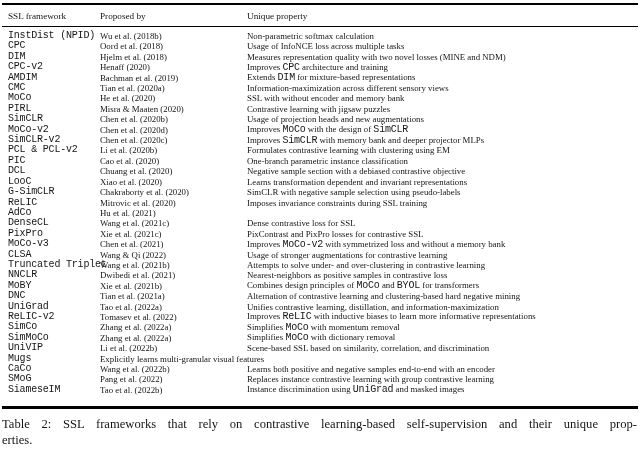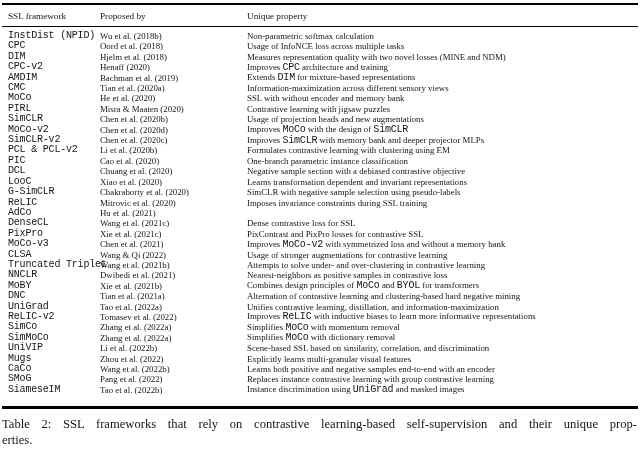--- a/index.html
+++ b/index.html
@@ -207,21 +207,20 @@
         <div class="c2">Zhang et al. (2022a)</div>
         <div class="c3">Simplifies <span class="tt">MoCo</span> with dictionary removal</div>
       </div>
       <div class="trow">
         <div class="c1">UniVIP</div>
         <div class="c2">Li et al. (2022b)</div>
         <div class="c3">Scene-based SSL based on similarity, correlation, and discrimination</div>
       </div>
       <div class="trow">
         <div class="c1">Mugs</div>
-        <div class="c2">Zhou et al. (2022)</div>
         <div class="c3">Explicitly learns multi-granular visual features</div>
       </div>
       <div class="trow">
         <div class="c1">CaCo</div>
         <div class="c2">Wang et al. (2022b)</div>
         <div class="c3">Learns both positive and negative samples end-to-end with an encoder</div>
       </div>
       <div class="trow">
         <div class="c1">SMoG</div>
         <div class="c2">Pang et al. (2022)</div>

